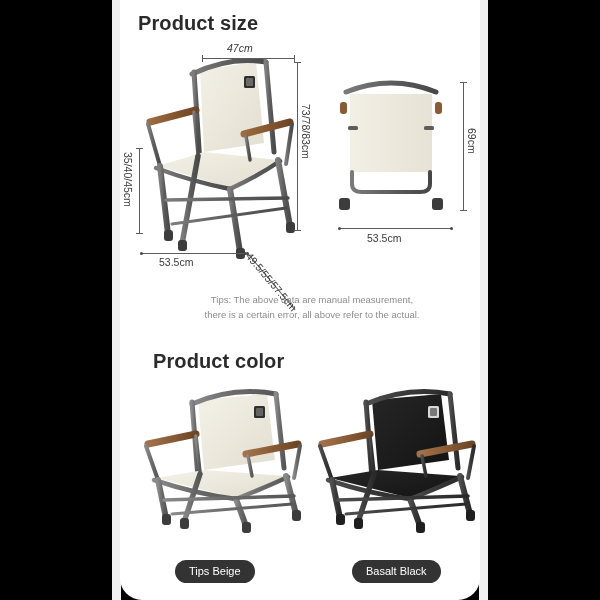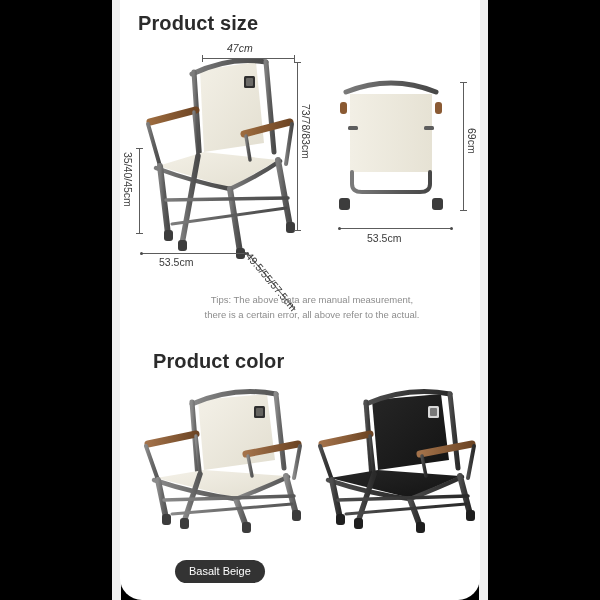--- a/index.html
+++ b/index.html
@@ -365,16 +365,17 @@
         <path d="M144 94 L154 132" stroke="url(#frD)" stroke-width="6" fill="none" stroke-linecap="round"></path>
         <path d="M22 118 L152 114" stroke="url(#frD)" stroke-width="3.5" fill="none" stroke-linecap="round"></path>
         <path d="M30 132 L150 122" stroke="url(#frD)" stroke-width="3" fill="none" stroke-linecap="round"></path>
         <rect x="20" y="132" width="9" height="11" rx="3" fill="#1f1f1f"></rect>
         <rect x="38" y="136" width="9" height="11" rx="3" fill="#1f1f1f"></rect>
         <rect x="100" y="140" width="9" height="11" rx="3" fill="#1f1f1f"></rect>
         <rect x="150" y="128" width="9" height="11" rx="3" fill="#1f1f1f"></rect>
       </svg>
     </div>
 
-    <div class="badge" id="badge-beige">Basalt Beige</div>
+    <div class="badge" id="badge-beige">Tips Beige</div>
+    <div class="badge" id="badge-black">Basalt Black</div>
 
   </div>
 </div>
 
 </body></html>

